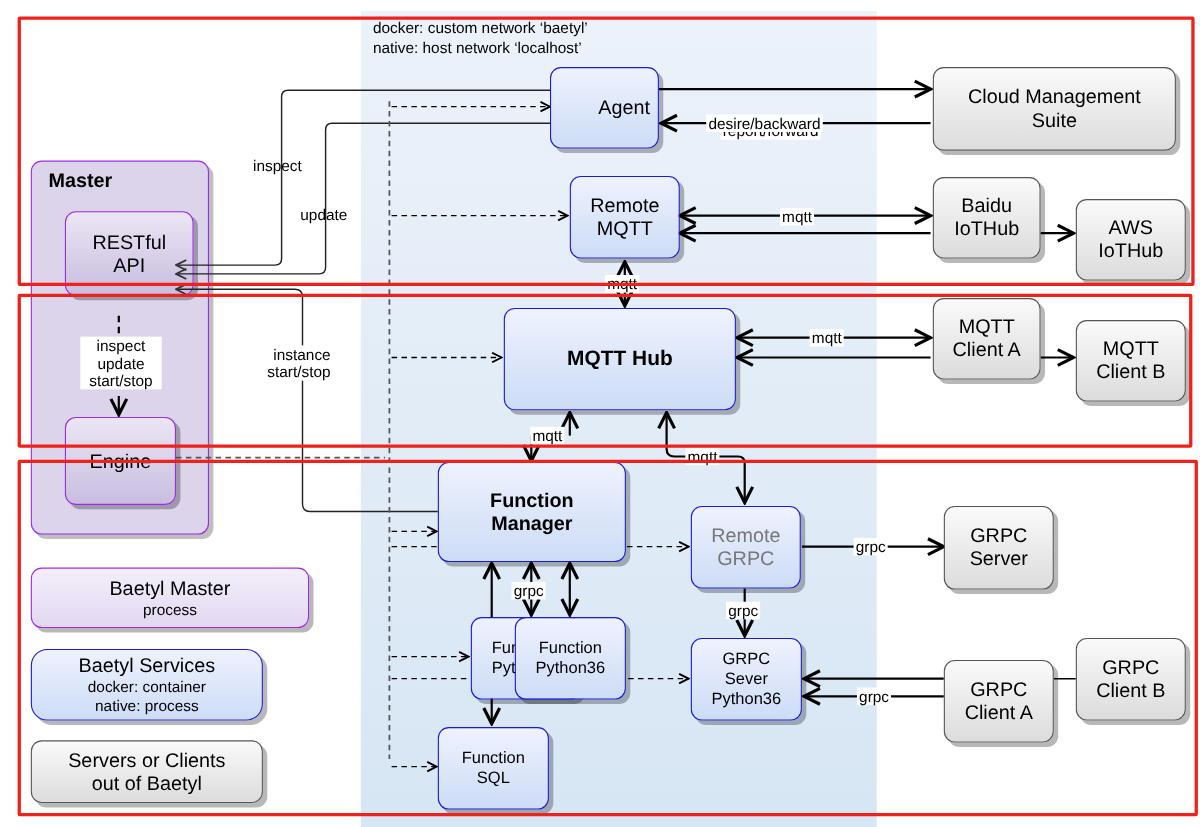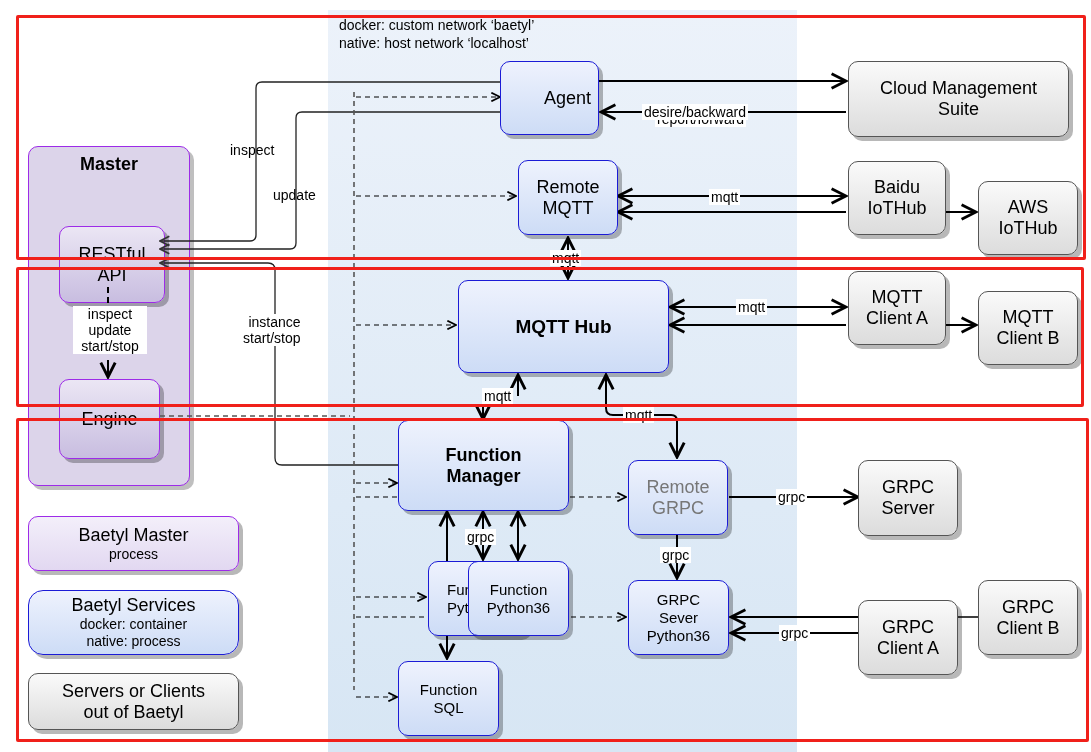--- a/index.html
+++ b/index.html
@@ -12,22 +12,22 @@
   .box { position: absolute; box-sizing: border-box; border-radius: 10px;
          display: flex; flex-direction: column; align-items: center; justify-content: center;
          text-align: center; font-size: 18px; line-height: 21px;
          box-shadow: 4px 4px 0 rgba(0,0,0,0.28); }
   .svc { border: 1.5px solid #1b1bd6; background: linear-gradient(#eef2fd, #cddcf6); }
   .ext { border: 1.2px solid #555; background: linear-gradient(#fafafa, #dcdcdc); align-items: center; }
   .mst { border: 1.5px solid #9d2be8; background: linear-gradient(#ebe6f4, #c8bde0); }
   .master-outer { position: absolute; left: 28px; top: 146px; width: 162px; height: 340px;
                   box-sizing: border-box; border: 1.5px solid #9d2be8; border-radius: 10px;
                   background: #dcd4ea; box-shadow: 4px 4px 0 rgba(0,0,0,0.25); }
-  .master-title { position: absolute; left: 28px; top: 154px; width: 162px; text-align: center;
-                  font-weight: bold; font-size: 18px; }
+  .master-title { position: absolute; left: 28px; top: 154px; width: 162px; 
+                  font-weight: bold; font-size: 18px; padding-left: 16px; }
   .bold { font-weight: bold; }
   .grey-text { color: #777; }
   .small { font-size: 15px; line-height: 18px; }
   .lbl { position: absolute; background: #fff; font-size: 14px; line-height: 16px; padding: 0 2px;
          white-space: nowrap; }
   .lbl.tx { background: transparent; }
   .lbl.c { text-align: center; }
   .region { position: absolute; box-sizing: border-box; border: 3px solid #f0201a; border-radius: 2px; pointer-events: none; }
   svg.wires { position: absolute; left: 0; top: 0; }
 </style>
@@ -37,21 +37,21 @@
 <div id="stage">
 
   <div class="net-bg"></div>
   <div class="net-note">
     <div>docker: custom network ‘baetyl’</div>
     <div>native: host network ‘localhost’</div>
   </div>
 
   <div class="master-outer"></div>
   <div class="master-title">Master</div>
-  <div class="box mst" style="left:59px;top:226px;width:106px;height:77px;">
+  <div class="box mst" style="left:59px;top:192px;width:117px;height:77px;">
     <span>RESTful</span>
     <span>API</span>
   </div>
   <div class="box mst" style="left:59px;top:379px;width:101px;height:80px;">
     <span>Engine</span>
   </div>
   <div class="lbl c" style="left:73px;top:306px;width:70px;font-size:14px;line-height:16px;">
     <div>inspect</div>
     <div>update</div>
     <div>start/stop</div>
@@ -209,21 +209,21 @@
   <div class="lbl" style="left:709px;top:189px;">mqtt</div>
   <div class="lbl" style="left:550px;top:250px;">mqtt</div>
   <div class="lbl" style="left:736px;top:299px;">mqtt</div>
   <div class="lbl" style="left:482px;top:388px;">mqtt</div>
   <div class="lbl" style="left:623px;top:407px;">mqtt</div>
   <div class="lbl" style="left:776px;top:489px;">grpc</div>
   <div class="lbl" style="left:465px;top:529px;">grpc</div>
   <div class="lbl" style="left:660px;top:547px;">grpc</div>
   <div class="lbl" style="left:779px;top:625px;">grpc</div>
 
-  <div class="box mst" style="left:28px;top:516px;width:211px;height:55px;background:linear-gradient(#f3effa,#e2d8f1);">
+  <div class="box mst" style="left:28px;top:516px;width:253px;height:55px;background:linear-gradient(#f3effa,#e2d8f1);">
     <span>Baetyl Master</span>
     <span style="font-size:14px;line-height:16px;">process</span>
   </div>
   <div class="box svc" style="left:28px;top:590px;width:211px;height:65px;border-radius:15px;">
     <span>Baetyl Services</span>
     <span style="font-size:14px;line-height:17px;">docker: container</span>
     <span style="font-size:14px;line-height:17px;">native: process</span>
   </div>
   <div class="box ext" style="left:28px;top:673px;width:211px;height:57px;">
     <span>Servers or Clients</span>

